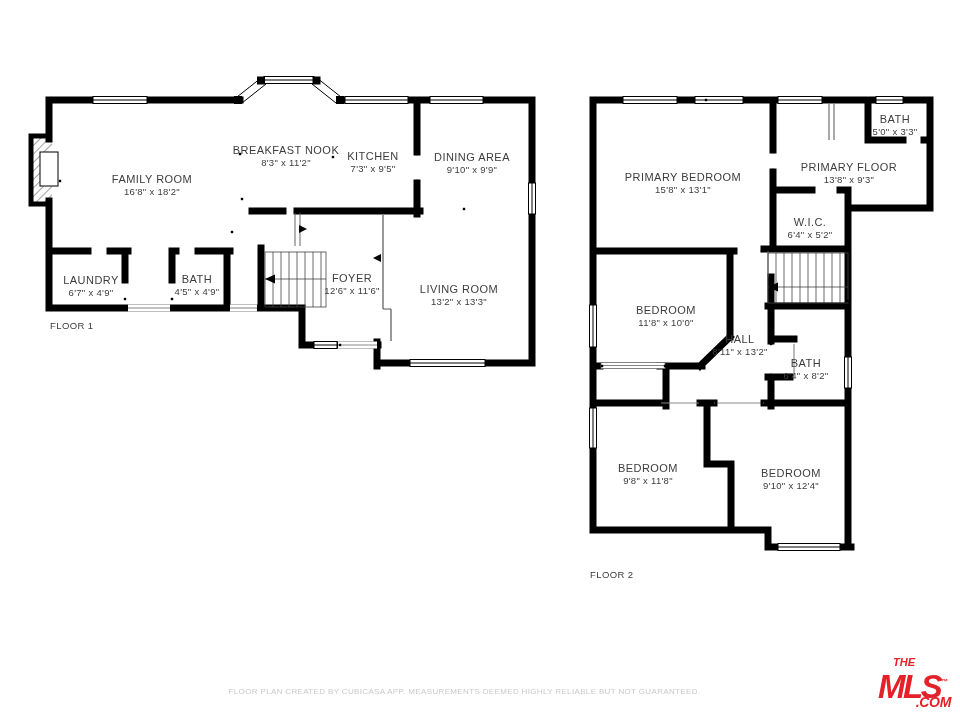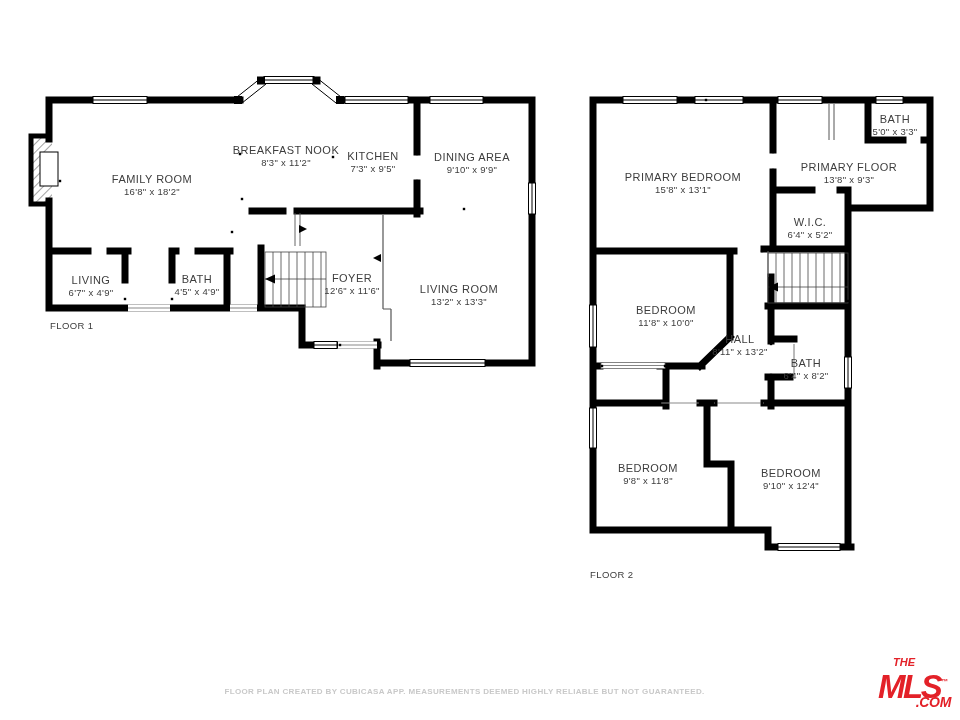--- a/index.html
+++ b/index.html
@@ -4,21 +4,21 @@
 <style>
   html,body{margin:0;padding:0;background:#ffffff;}
   #canvas{position:relative;width:960px;height:720px;background:#ffffff;overflow:hidden;
           font-family:"Liberation Sans",sans-serif;}
   #plan-svg{position:absolute;left:0;top:0;}
   .rl{position:absolute;transform:translate(-50%,-50%);text-align:center;color:#3d3d3d;white-space:nowrap;}
   .rn{font-size:11px;letter-spacing:.45px;}
   .rd{font-size:9.5px;letter-spacing:.3px;margin-top:1px;}
   .fl{position:absolute;font-size:9.5px;letter-spacing:.4px;color:#3b3b3b;white-space:nowrap;}
   .footer{position:absolute;left:0;width:929px;top:687px;text-align:center;font-size:8px;
-          letter-spacing:.35px;color:#c9c9c9;white-space:nowrap;font-weight:bold;}
+          letter-spacing:.35px;color:#c9c9c9;white-space:nowrap;}
   .logo{position:absolute;left:878px;top:657px;width:74px;color:#e32128;font-weight:800;
         font-style:italic;line-height:1;}
   .logo-the{font-size:11px;line-height:11px;padding-left:15px;}
   .logo-mls{font-size:33px;line-height:29px;letter-spacing:-2.5px;margin-top:-1px;}
   .logo-tm{font-size:7px;font-style:normal;vertical-align:14px;letter-spacing:0;margin-left:1px;}
   .logo-com{font-size:14px;line-height:8px;text-align:right;margin-top:-3px;padding-right:1px;letter-spacing:-.3px;}
 </style>
 </head>
 <body>
 
@@ -225,21 +225,21 @@
   </div>
   <div class="rl" style="left:373px;top:162px">
     <div class="rn">KITCHEN</div>
     <div class="rd">7'3" x 9'5"</div>
   </div>
   <div class="rl" style="left:472px;top:163px">
     <div class="rn">DINING AREA</div>
     <div class="rd">9'10" x 9'9"</div>
   </div>
   <div class="rl" style="left:91px;top:286px">
-    <div class="rn">LIVING</div>
+    <div class="rn">LAUNDRY</div>
     <div class="rd">6'7" x 4'9"</div>
   </div>
   <div class="rl" style="left:197px;top:285px">
     <div class="rn">BATH</div>
     <div class="rd">4'5" x 4'9"</div>
   </div>
   <div class="rl" style="left:352px;top:284px">
     <div class="rn">FOYER</div>
     <div class="rd">12'6" x 11'6"</div>
   </div>

